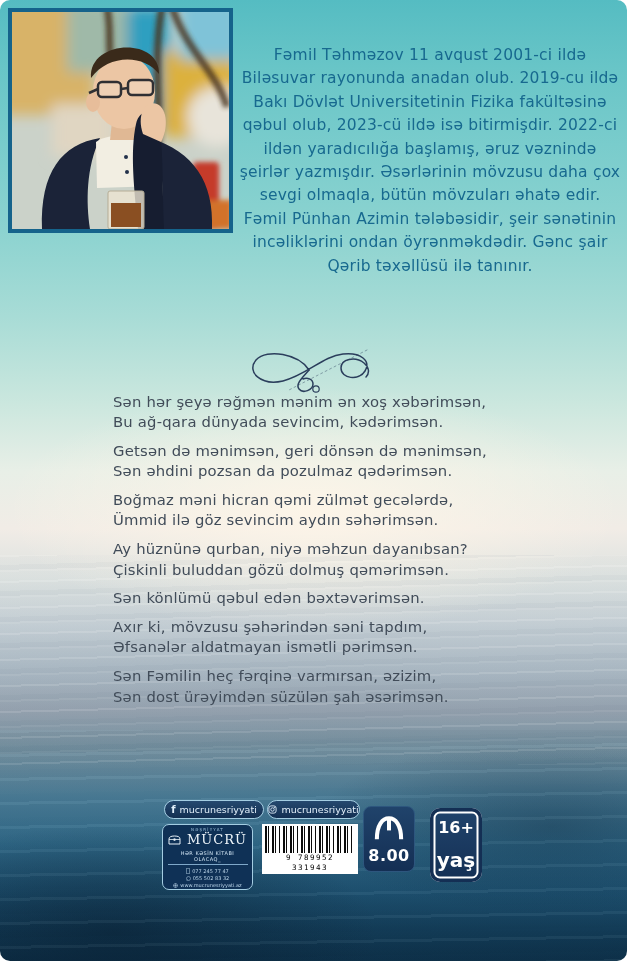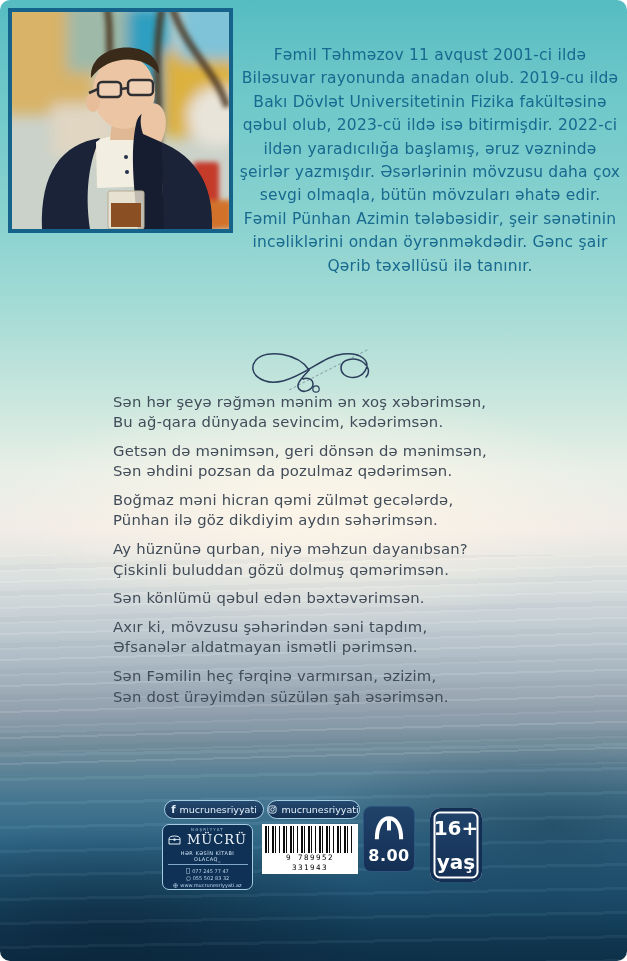--- a/index.html
+++ b/index.html
@@ -97,21 +97,21 @@
     color:#ffffff;
   }
   .price-amount{font-size:16px;font-weight:bold;letter-spacing:.5px;}
   .age-badge{
     position:absolute;left:430px;top:808px;width:52px;height:74px;
     border-radius:10px;background:linear-gradient(180deg,#21446c,#142f54);
     box-shadow:inset 0 0 0 3.5px rgba(20,47,84,1), inset 0 0 0 5.5px #ffffff;
     display:flex;flex-direction:column;align-items:center;justify-content:center;
     color:#fff;font-weight:bold;line-height:1;
   }
-  .age-line1{font-size:20px;}
+  .age-line1{font-size:16px;}
   .age-line2{font-size:20px;margin-top:14px;}
 </style>
 </head>
 <body>
 
 <div class="stage">
 
   <div class="sea-waves"></div>
   <div class="sea-waves2"></div>
 
@@ -182,21 +182,21 @@
     <div class="stanza">
       <div class="pline">Sən hər şeyə rəğmən mənim ən xoş xəbərimsən,</div>
       <div class="pline">Bu ağ-qara dünyada sevincim, kədərimsən.</div>
     </div>
     <div class="stanza">
       <div class="pline">Getsən də mənimsən, geri dönsən də mənimsən,</div>
       <div class="pline">Sən əhdini pozsan da pozulmaz qədərimsən.</div>
     </div>
     <div class="stanza">
       <div class="pline">Boğmaz məni hicran qəmi zülmət gecələrdə,</div>
-      <div class="pline">Pünhan ilə göz dikdiyim aydın səhərimsən.</div>
+      <div class="pline">Ümmid ilə göz sevincim aydın səhərimsən.</div>
     </div>
     <div class="stanza">
       <div class="pline">Ay hüznünə qurban, niyə məhzun dayanıbsan?</div>
       <div class="pline">Çiskinli buluddan gözü dolmuş qəmərimsən.</div>
     </div>
     <div class="stanza">
       <div class="pline">Sən könlümü qəbul edən bəxtəvərimsən.</div>
     </div>
     <div class="stanza">
       <div class="pline">Axır ki, mövzusu şəhərindən səni tapdım,</div>

